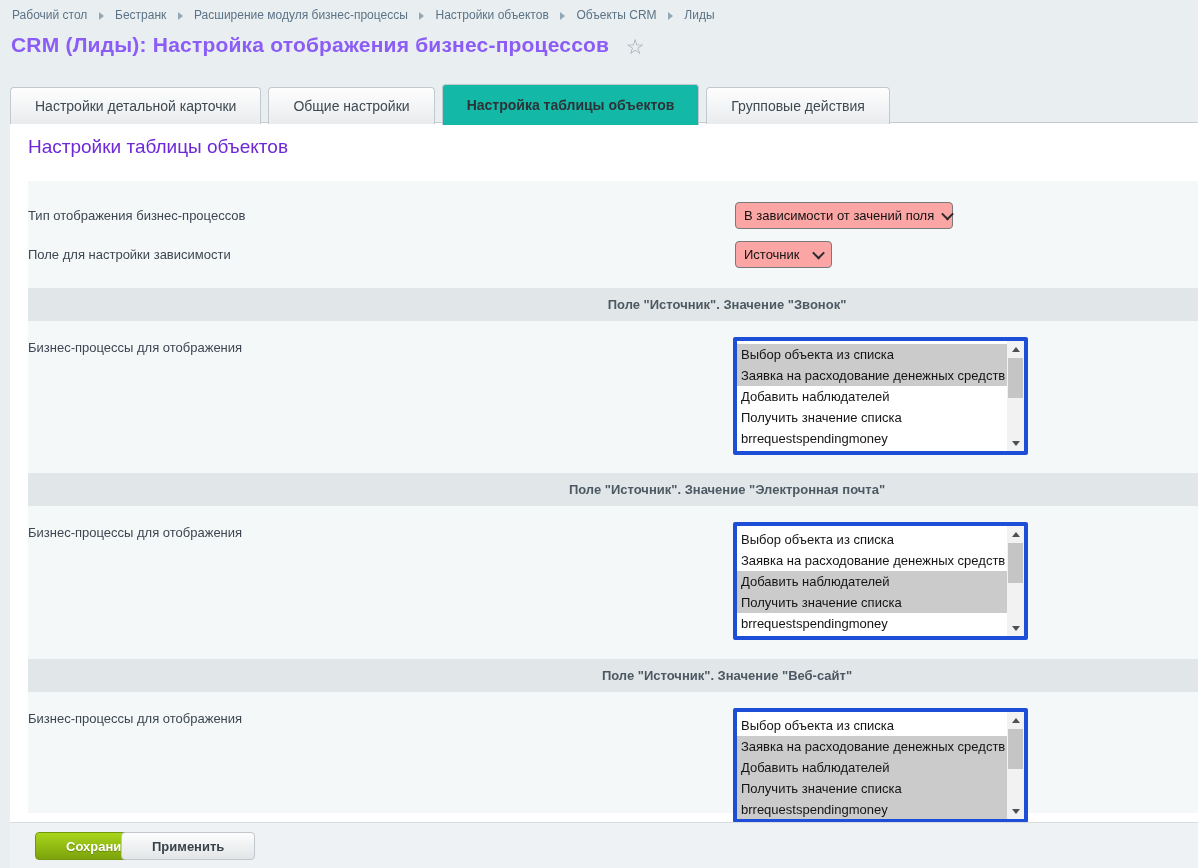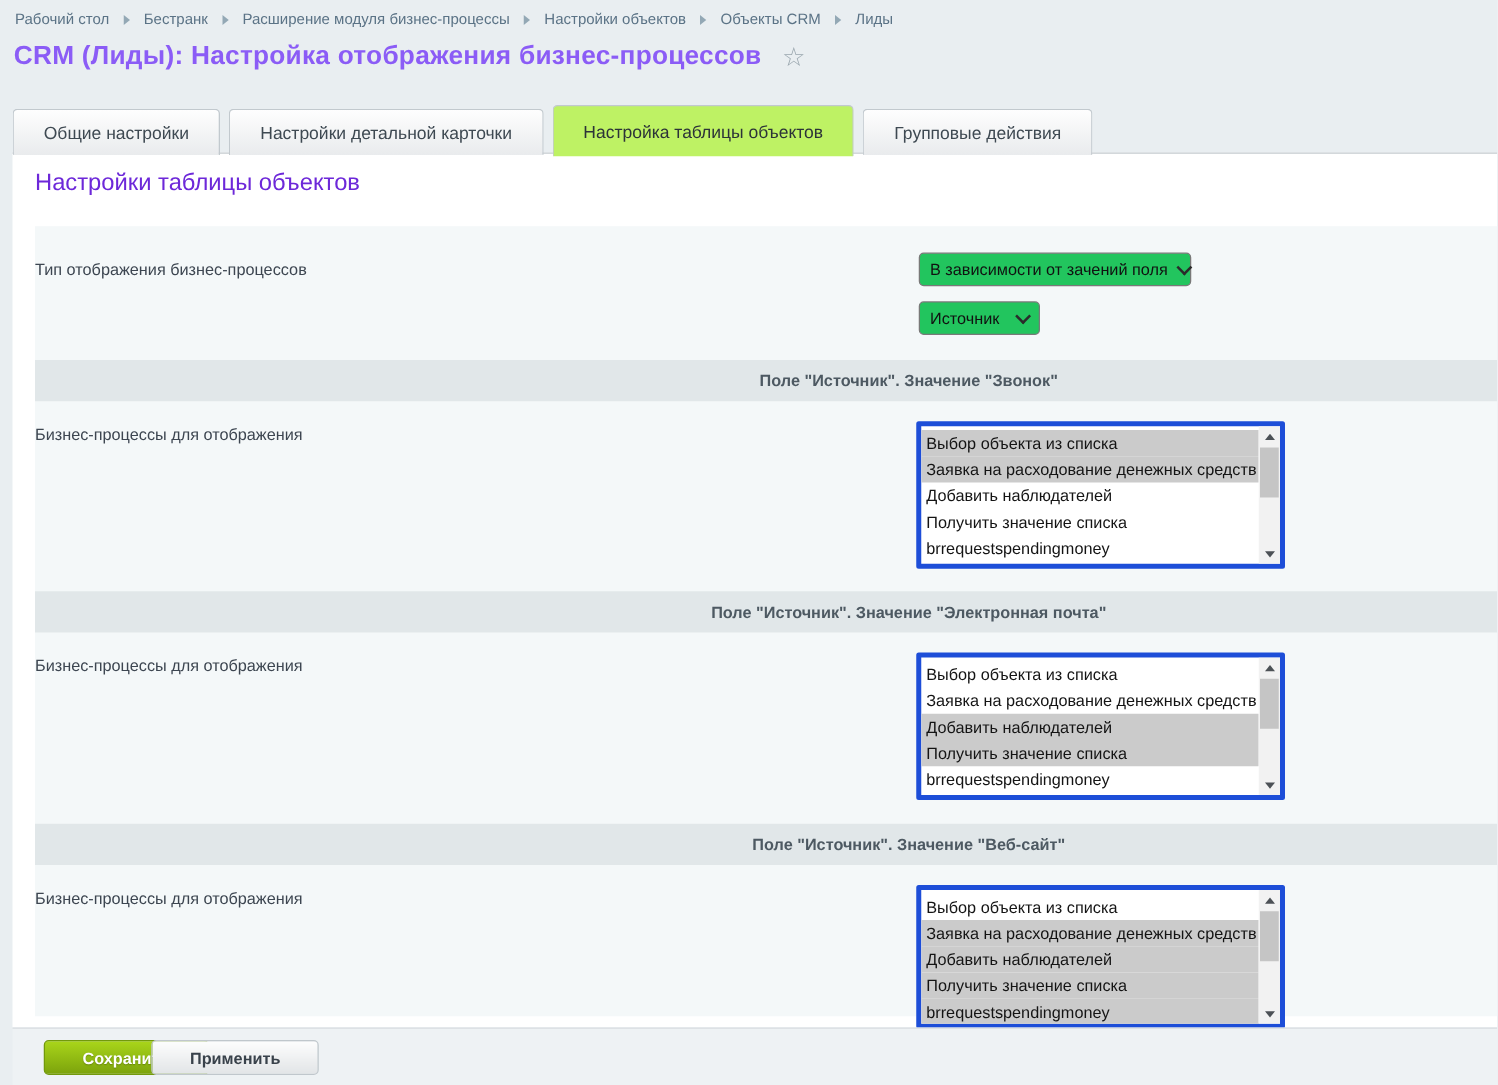--- a/index.html
+++ b/index.html
@@ -11,33 +11,33 @@
   .bc-sep{display:inline-block;margin:0 8px;width:0;height:0;border-top:4px solid transparent;border-bottom:4px solid transparent;border-left:5px solid #93a8b5;vertical-align:middle;}
 
   
   .title-row{position:absolute;left:11px;top:33px;white-space:nowrap;}
   .page-title{display:inline;font-size:21px;font-weight:bold;color:#8b5cf6;margin:0;letter-spacing:.2px;}
   .star{font-size:21px;color:#9aa6ae;margin-left:12px;vertical-align:-2px;cursor:pointer;}
 
   
   .tabs{position:absolute;left:10px;top:84px;display:flex;align-items:flex-end;gap:7px;z-index:3;}
   .tab{height:37px;line-height:37px;padding:0 24px;background:linear-gradient(180deg,#fefefe,#e9ebed);border:1px solid #c2c9ce;border-bottom:none;border-radius:4px 4px 0 0;font-size:14px;color:#3e4952;cursor:pointer;box-sizing:border-box;white-space:nowrap;}
-  .tab.active{height:41px;line-height:41px;background:#bef264;font-weight:normal;color:#2c3338;margin-bottom:-1px;position:relative;z-index:4;}
+  .tab.active{height:41px;line-height:41px;background:#14b8a6;font-weight:bold;color:#2c3338;margin-bottom:-1px;position:relative;z-index:4;}
 
   
   .panel{position:absolute;left:10px;top:122px;width:1188px;height:700px;background:#fff;border-top:1px solid #c5cbd0;box-sizing:border-box;z-index:2;}
   .panel-heading{position:absolute;left:18px;top:13px;font-size:19px;color:#6d28d9;}
 
   
   .form-area{position:absolute;left:18px;top:58px;right:0;height:632px;background:#f4f8f9;}
   .form-label{position:absolute;left:0;width:699px;font-size:13px;color:#3d4651;white-space:nowrap;}
   .lh27{height:27px;line-height:27px;}
   .lh18{line-height:17px;}
 
-  .select{position:absolute;display:flex;align-items:center;justify-content:space-between;height:27px;background:#22c55e;border:1px solid #797979;border-radius:4px;padding:0 8px 0 8px;box-sizing:border-box;font-size:13px;color:#111;cursor:pointer;white-space:nowrap;}
+  .select{position:absolute;display:flex;align-items:center;justify-content:space-between;height:27px;background:#fca5a5;border:1px solid #797979;border-radius:4px;padding:0 8px 0 8px;box-sizing:border-box;font-size:13px;color:#111;cursor:pointer;white-space:nowrap;}
   .chevron{width:7px;height:7px;border-right:2px solid #2b2b2b;border-bottom:2px solid #2b2b2b;transform:rotate(45deg) translate(-1px,-1px);margin-left:9px;flex:0 0 auto;}
 
   .section-bar{position:absolute;left:0;right:0;height:33px;background:#e1e7e9;overflow:hidden;}
   .section-bar-inner{width:1398px;text-align:center;line-height:33px;font-size:13px;font-weight:bold;color:#4d5962;}
 
   .listbox{position:absolute;width:295px;background:#fff;border:4px solid #1d4ed8;border-radius:2px;box-sizing:border-box;display:flex;overflow:hidden;cursor:default;}
   .opts{flex:1;padding-top:3px;overflow:hidden;}
   .opt{height:21px;line-height:21px;padding:0 4px;font-size:13px;color:#141414;white-space:nowrap;overflow:hidden;}
   .opt.sel{background:#cbcbcb;}
   .opt.filler{height:14px;}
@@ -73,37 +73,38 @@
     <span class="bc-sep"></span>
     <span class="bc-item">Лиды</span>
   </div>
 
   <div class="title-row">
     <h1 class="page-title">CRM (Лиды): Настройка отображения бизнес-процессов</h1>
     <span class="star">☆</span>
   </div>
 
   <div class="tabs">
+    <div class="tab">Настройки детальной карточки</div>
     <div class="tab">Общие настройки</div>
-    <div class="tab">Настройки детальной карточки</div>
     <div class="tab active">Настройка таблицы объектов</div>
     <div class="tab">Групповые действия</div>
   </div>
 
   <div class="panel">
     <div class="panel-heading">Настройки таблицы объектов</div>
 
     <div class="form-area">
 
       <div class="form-label lh27" style="top:21px">Тип отображения бизнес-процессов</div>
       <div class="select" style="left:707px;top:21px;width:218px">
         <span>В зависимости от зачений поля</span>
         <span class="chevron"></span>
       </div>
 
+      <div class="form-label lh27" style="top:60px">Поле для настройки зависимости</div>
       <div class="select" style="left:707px;top:60px;width:97px">
         <span>Источник</span>
         <span class="chevron"></span>
       </div>
 
       <div class="section-bar" style="top:107px">
         <div class="section-bar-inner">Поле "Источник". Значение "Звонок"</div>
       </div>
       <div class="form-label lh18" style="top:158px">Бизнес-процессы для отображения</div>
       <div class="listbox" style="left:705px;top:156px;height:118px">

